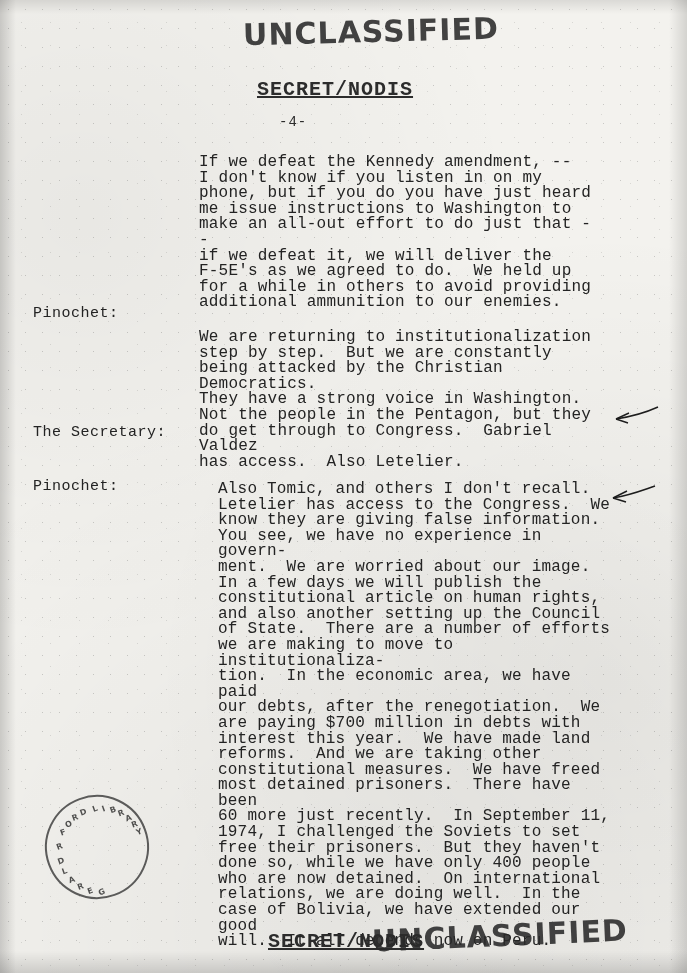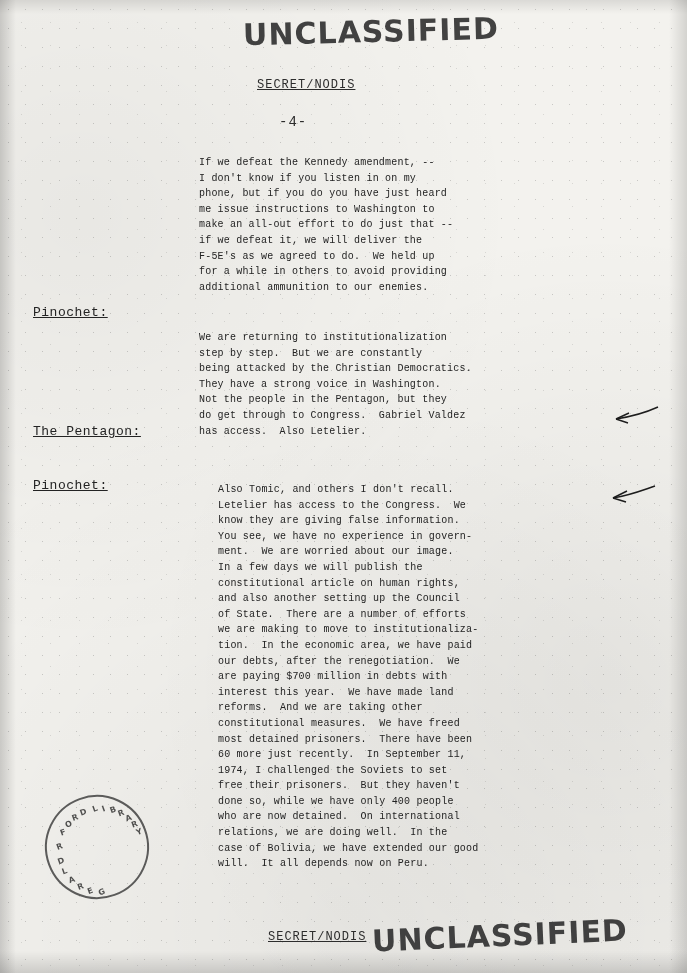--- a/index.html
+++ b/index.html
@@ -52,49 +52,49 @@
   #stamp-bottom {
     left: 372px;
     top: 918px;
     font-size: 30px;
     transform: rotate(-2.5deg);
   }
 
   .classification {
     position: absolute;
     font-family: "Liberation Mono", monospace;
-    font-size: 12px;
+    font-size: 20px;
     letter-spacing: 1px;
     text-decoration: underline;
     color: #2c2c2c;
+    font-weight: bold;
   }
   #sec-top { left: 257px; top: 78px; }
   #sec-bottom { left: 268px; top: 930px; }
 
   #page-number {
     position: absolute;
     left: 279px;
     top: 114px;
     font-size: 14px;
     letter-spacing: 1px;
     color: #2c2c2c;
   }
 
   .speaker {
     position: absolute;
-    font-size: 13px;
+    font-size: 15px;
     letter-spacing: 0.5px;
-    text-decoration: underline;
     color: #232323;
     white-space: nowrap;
     text-align: right;
   }
   .body-block {
     position: absolute;
-    font-size: 10px;
+    font-size: 16px;
     line-height: 15.6px;
     letter-spacing: 0.2px;
     color: #232323;
     white-space: pre-wrap;
     width: 400px;
   }
 
   #blk1 { left: 199px; top: 155px; }
   #spk1 { left: 33px;  top: 305px; }
   #blk2 { left: 199px; top: 313px; margin-top: 17px; }
@@ -177,21 +177,21 @@
 
   <div class="speaker" id="spk1">Pinochet:</div>
   <div class="body-block" id="blk2">We are returning to institutionalization
 step by step.  But we are constantly
 being attacked by the Christian Democratics.
 They have a strong voice in Washington.
 Not the people in the Pentagon, but they
 do get through to Congress.  Gabriel Valdez
 has access.  Also Letelier.</div>
 
-  <div class="speaker" id="spk2">The Pentagon:</div>
+  <div class="speaker" id="spk2">The Secretary:</div>
 
   <div class="speaker" id="spk3">Pinochet:</div>
   <div class="body-block" id="blk4">Also Tomic, and others I don't recall.
 Letelier has access to the Congress.  We
 know they are giving false information.
 You see, we have no experience in govern-
 ment.  We are worried about our image.
 In a few days we will publish the
 constitutional article on human rights,
 and also another setting up the Council

